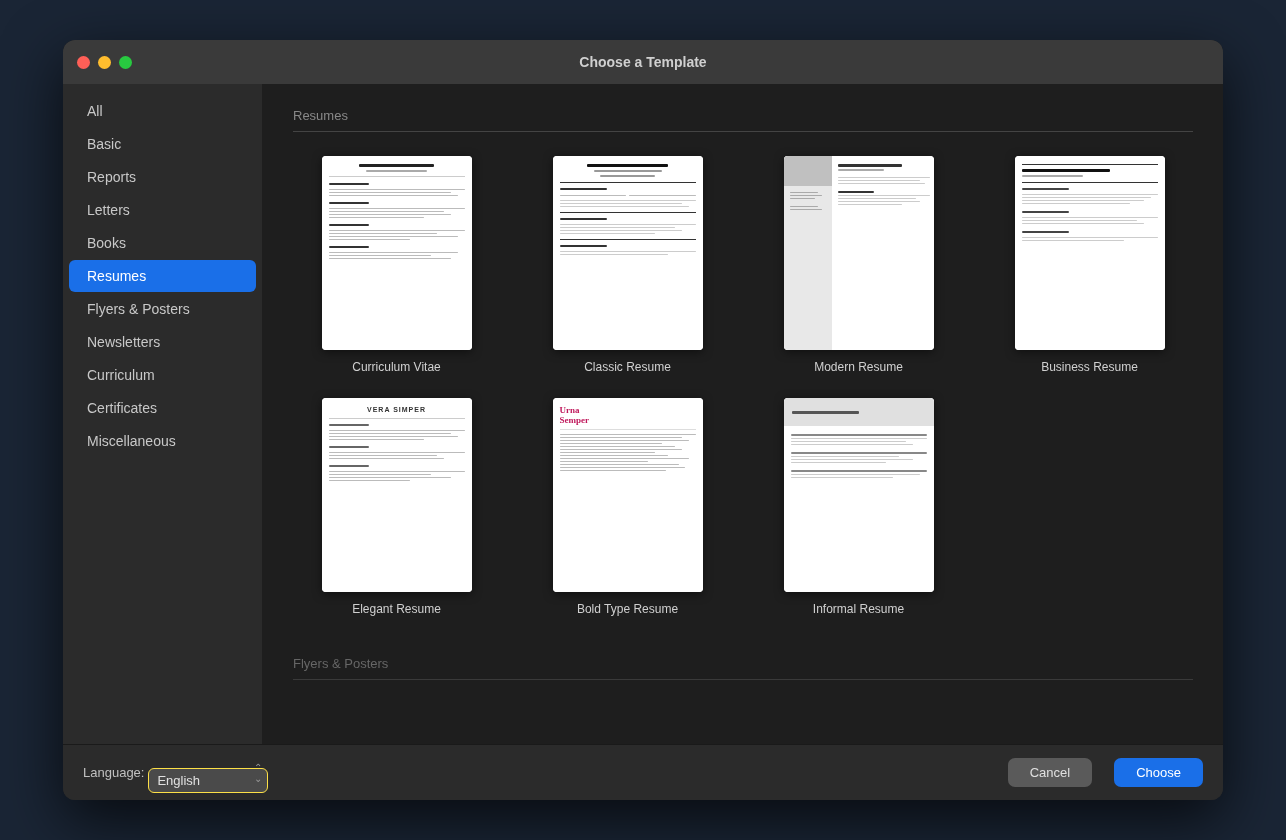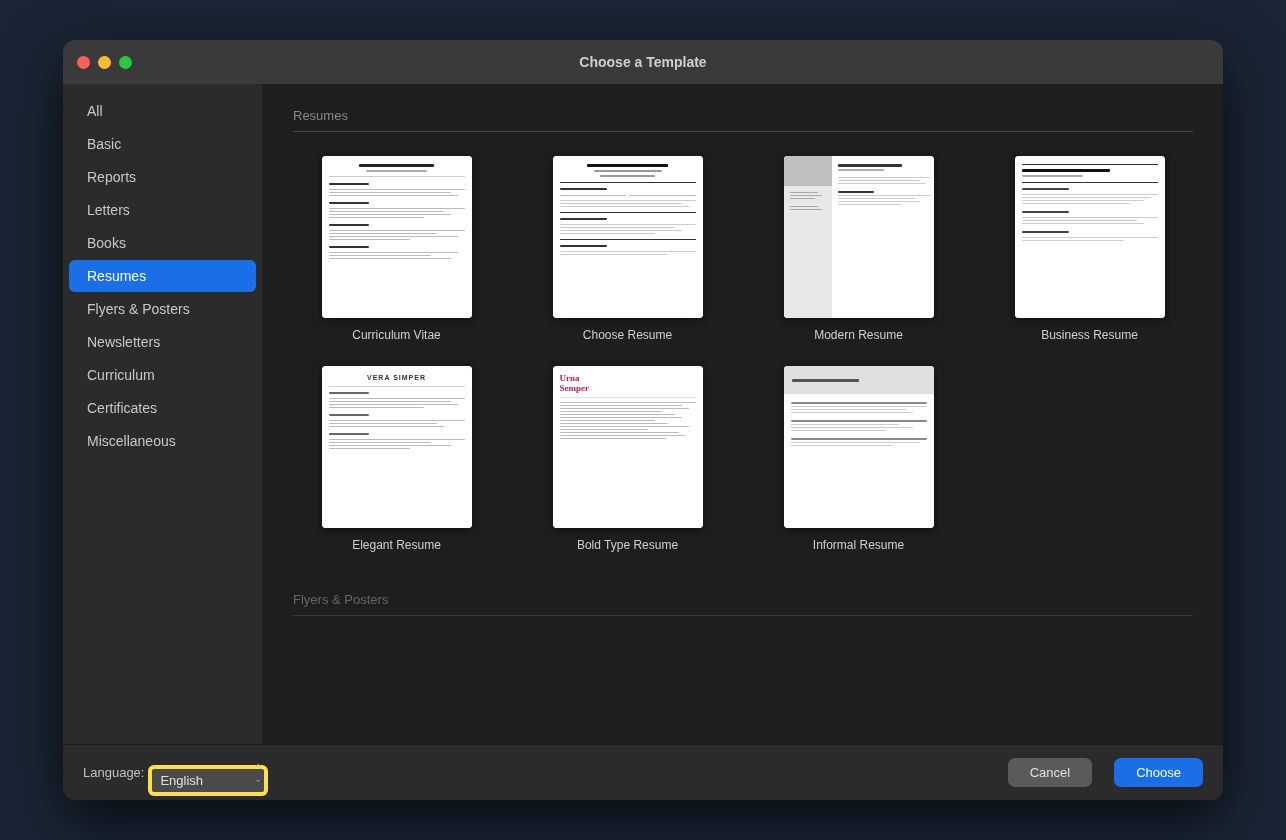--- a/index.html
+++ b/index.html
@@ -121,21 +121,21 @@
 
     .template-item {
       display: flex;
       flex-direction: column;
       align-items: center;
       cursor: pointer;
     }
 
     .template-thumb {
       width: 150px;
-      height: 162px;
+      height: 194px;
       background: #fff;
       border-radius: 4px;
       overflow: hidden;
       display: flex;
       align-items: center;
       justify-content: center;
       box-shadow: 0 2px 10px rgba(0,0,0,0.5);
       margin-bottom: 10px;
       position: relative;
     }
@@ -164,21 +164,21 @@
       gap: 4px;
     }
 
     .language-label {
       color: #c0c0c0;
       font-size: 13px;
     }
 
     .language-select {
       background: #4a4a4a;
-      border: 4px solid #fde047;
+      border: 1px solid #fde047;
       border-radius: 6px;
       color: #e0e0e0;
       font-size: 13px;
       padding: 4px 8px;
       padding-right: 24px;
       appearance: none;
       -webkit-appearance: none;
       cursor: pointer;
       position: relative;
       min-width: 120px;
@@ -328,21 +328,21 @@
               <div style="height:1px;background:#ccc;width:100%;border-radius:1px;"></div>
               <div style="height:1px;background:#ccc;width:85%;border-radius:1px;"></div>
               <div style="height:1px;background:#ccc;width:90%;border-radius:1px;"></div>
               <div style="height:1px;background:#ccc;width:70%;border-radius:1px;"></div>
               <div style="height:1px;background:#333;width:100%;margin:3px 0;"></div>
               <div style="height:2px;background:#333;width:35%;margin-bottom:2px;border-radius:1px;"></div>
               <div style="height:1px;background:#ccc;width:100%;border-radius:1px;"></div>
               <div style="height:1px;background:#ccc;width:80%;border-radius:1px;"></div>
             </div>
           </div>
-          <span class="template-label">Choose Resume</span>
+          <span class="template-label">Classic Resume</span>
         </div>
 
         <div class="template-item">
           <div class="template-thumb">
             <div style="width:100%;height:100%;background:#fff;position:relative;">
               <div style="position:absolute;left:0;top:0;width:32%;height:100%;background:#e8e8e8;"></div>
               <div style="position:absolute;left:0;top:0;width:32%;height:30px;background:#c0c0c0;"></div>
               <div style="position:absolute;left:4%;top:36px;width:24%;display:flex;flex-direction:column;gap:2px;">
                 <div style="height:1px;background:#aaa;width:80%;border-radius:1px;"></div>
                 <div style="height:1px;background:#aaa;width:90%;border-radius:1px;"></div>

